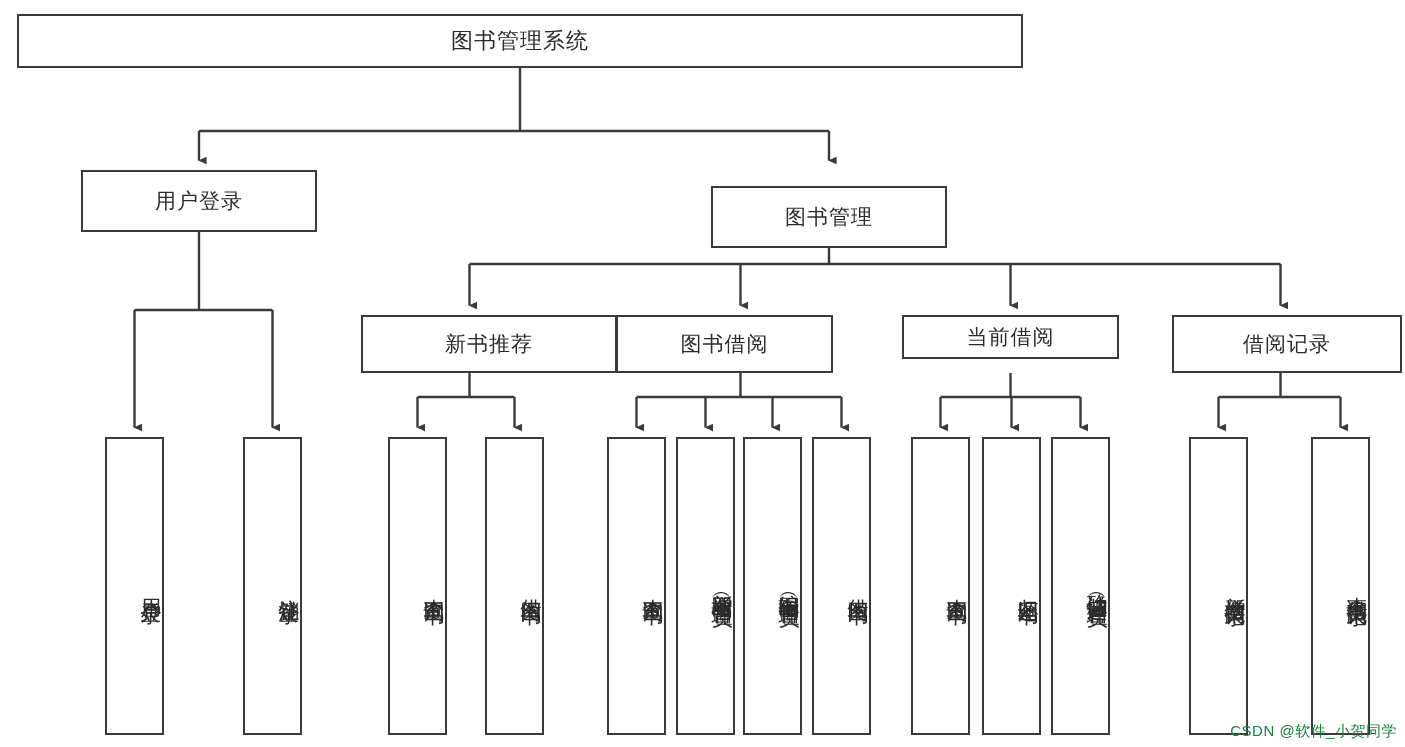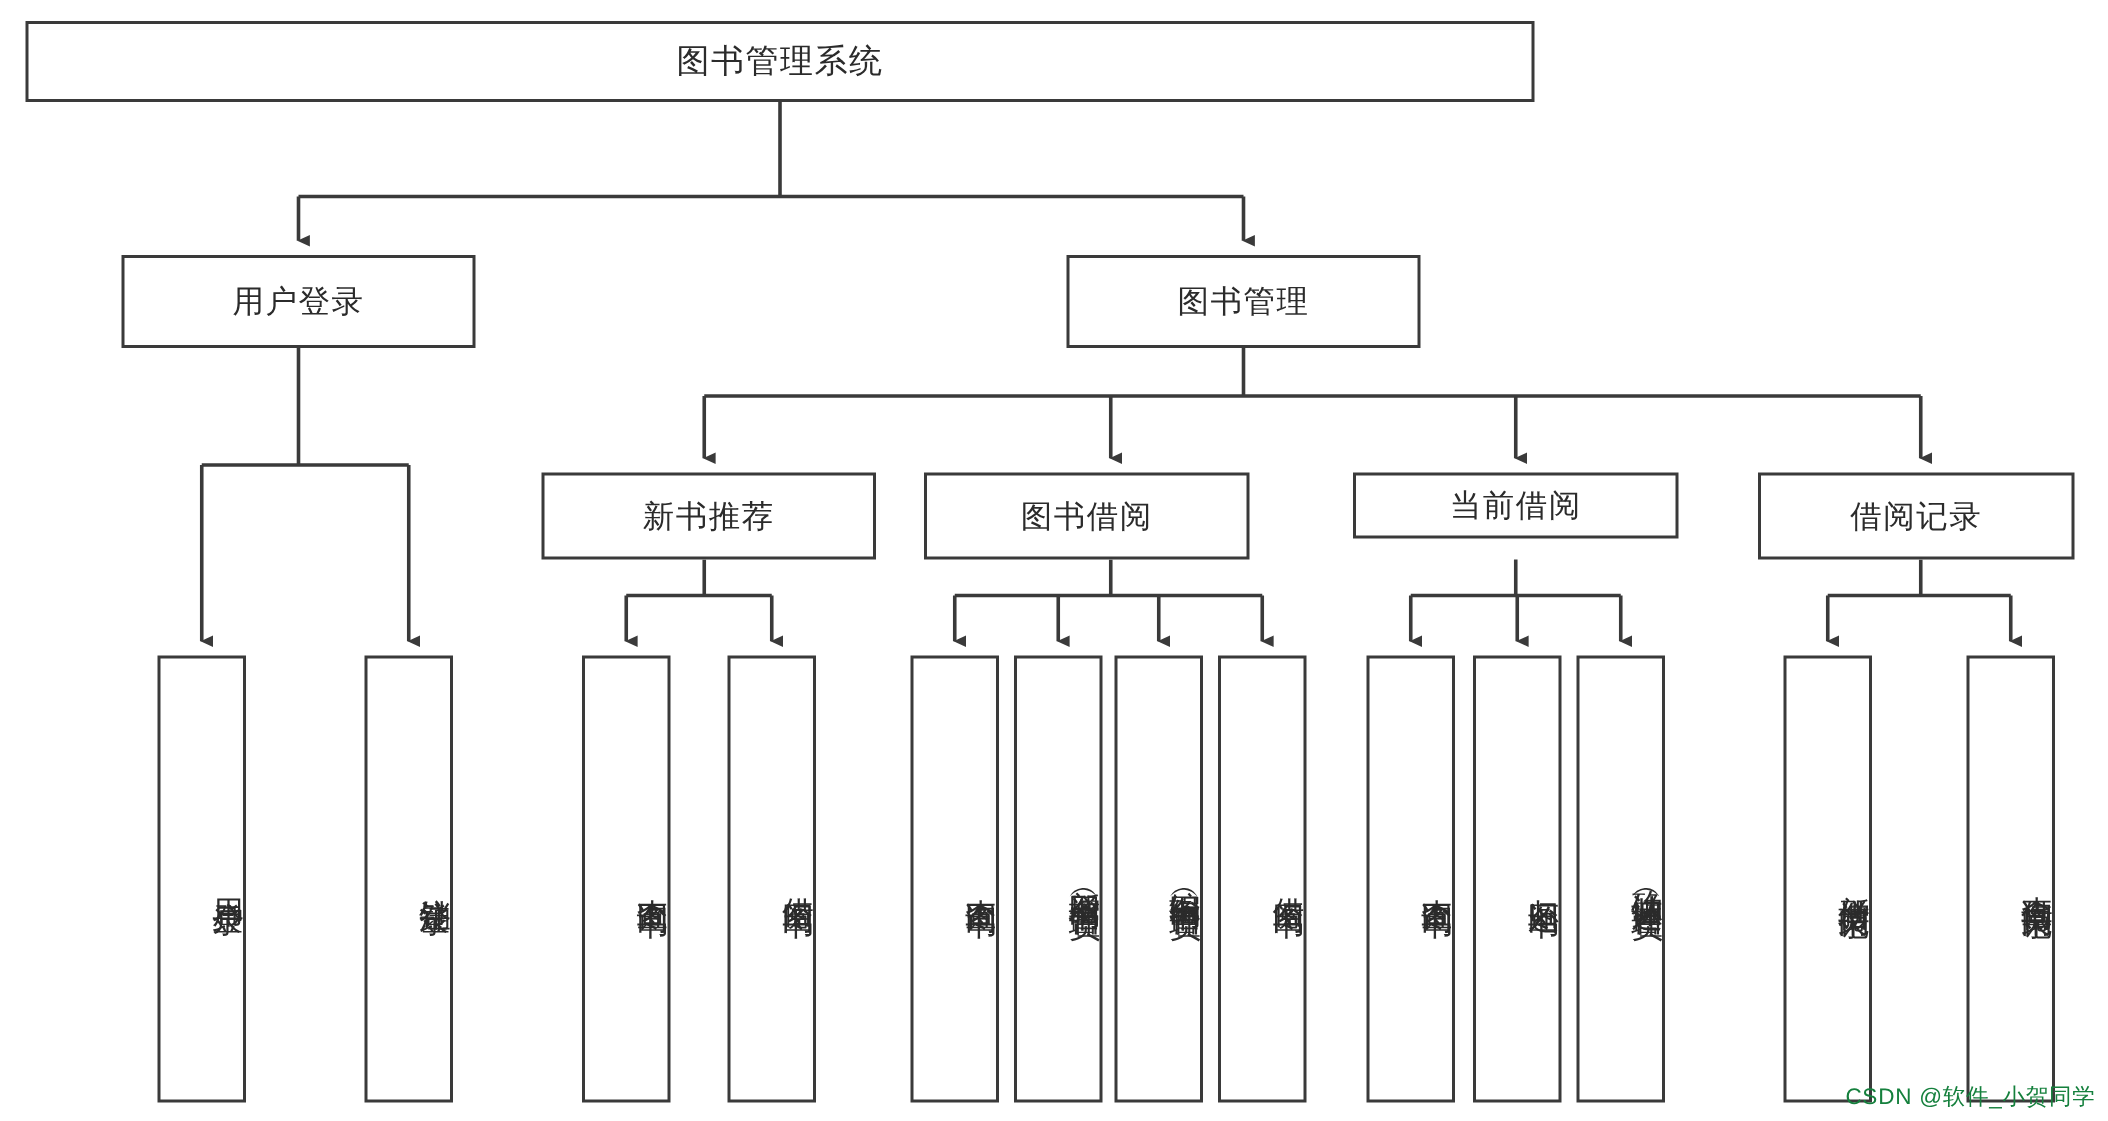--- a/index.html
+++ b/index.html
@@ -113,33 +113,33 @@
       </g>
   </svg>
 
   <div id="nodes-layer">
       <div class="node h root" style="left: 17px; top: 14px; width: 1006px; height: 54px;">
         <span class="lbl">图书管理系统</span>
       </div>
       <div class="node h" style="left: 81px; top: 170px; width: 236px; height: 62px;">
         <span class="lbl">用户登录</span>
       </div>
-      <div class="node h" style="left: 711px; top: 170px; width: 236px; height: 62px; text-align: center;">
+      <div class="node h" style="left: 711px; top: 186px; width: 236px; height: 62px; text-align: center;">
         <span class="lbl">图书管理</span>
       </div>
-      <div class="node h" style="left: 361px; top: 315px; width: 223px; height: 58px;">
+      <div class="node h" style="left: 361px; top: 315px; width: 256px; height: 58px;">
         <span class="lbl">新书推荐</span>
       </div>
       <div class="node h" style="left: 616px; top: 315px; width: 217px; height: 58px;">
         <span class="lbl">图书借阅</span>
       </div>
       <div class="node h" style="left: 902px; top: 315px; width: 217px; height: 44px;">
         <span class="lbl">当前借阅</span>
       </div>
-      <div class="node h" style="left: 1172px; top: 315px; width: 211px; height: 58px;">
+      <div class="node h" style="left: 1172px; top: 315px; width: 230px; height: 58px;">
         <span class="lbl">借阅记录</span>
       </div>
       <div class="node v" style="left: 105px; top: 437px; width: 59px; height: 298px;">
         <span class="lbl">用户登录</span>
       </div>
       <div class="node v" style="left: 243px; top: 437px; width: 59px; height: 298px;">
         <span class="lbl">注销登录</span>
       </div>
       <div class="node v" style="left: 388px; top: 437px; width: 59px; height: 298px;">
         <span class="lbl">查询图书</span>

